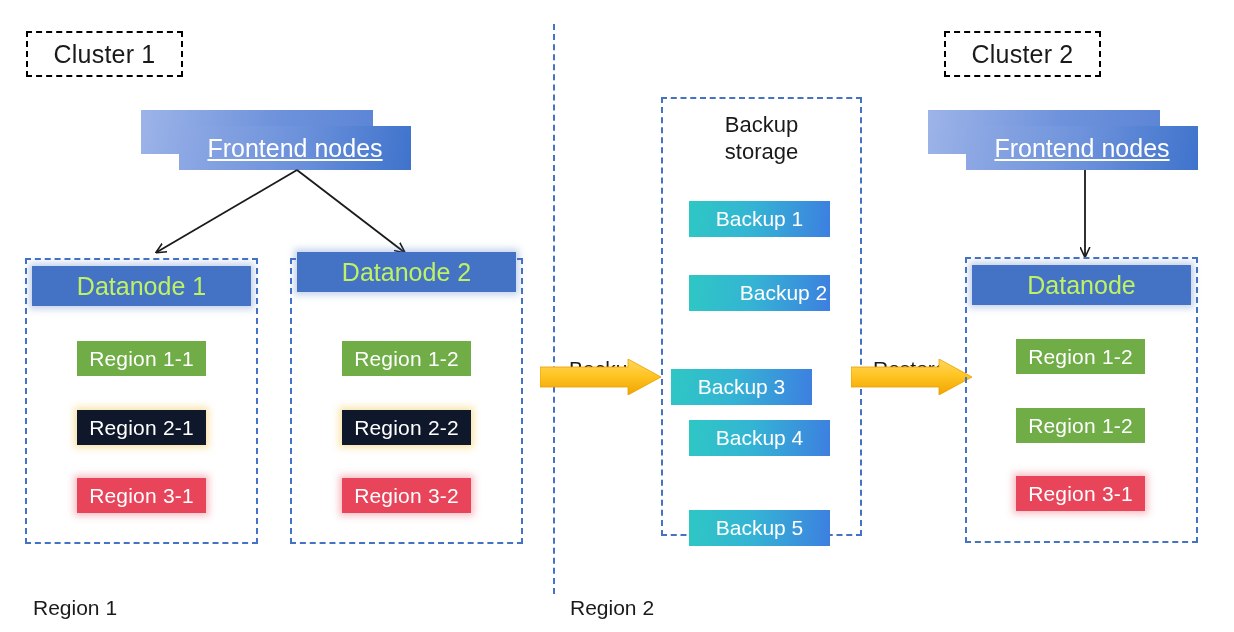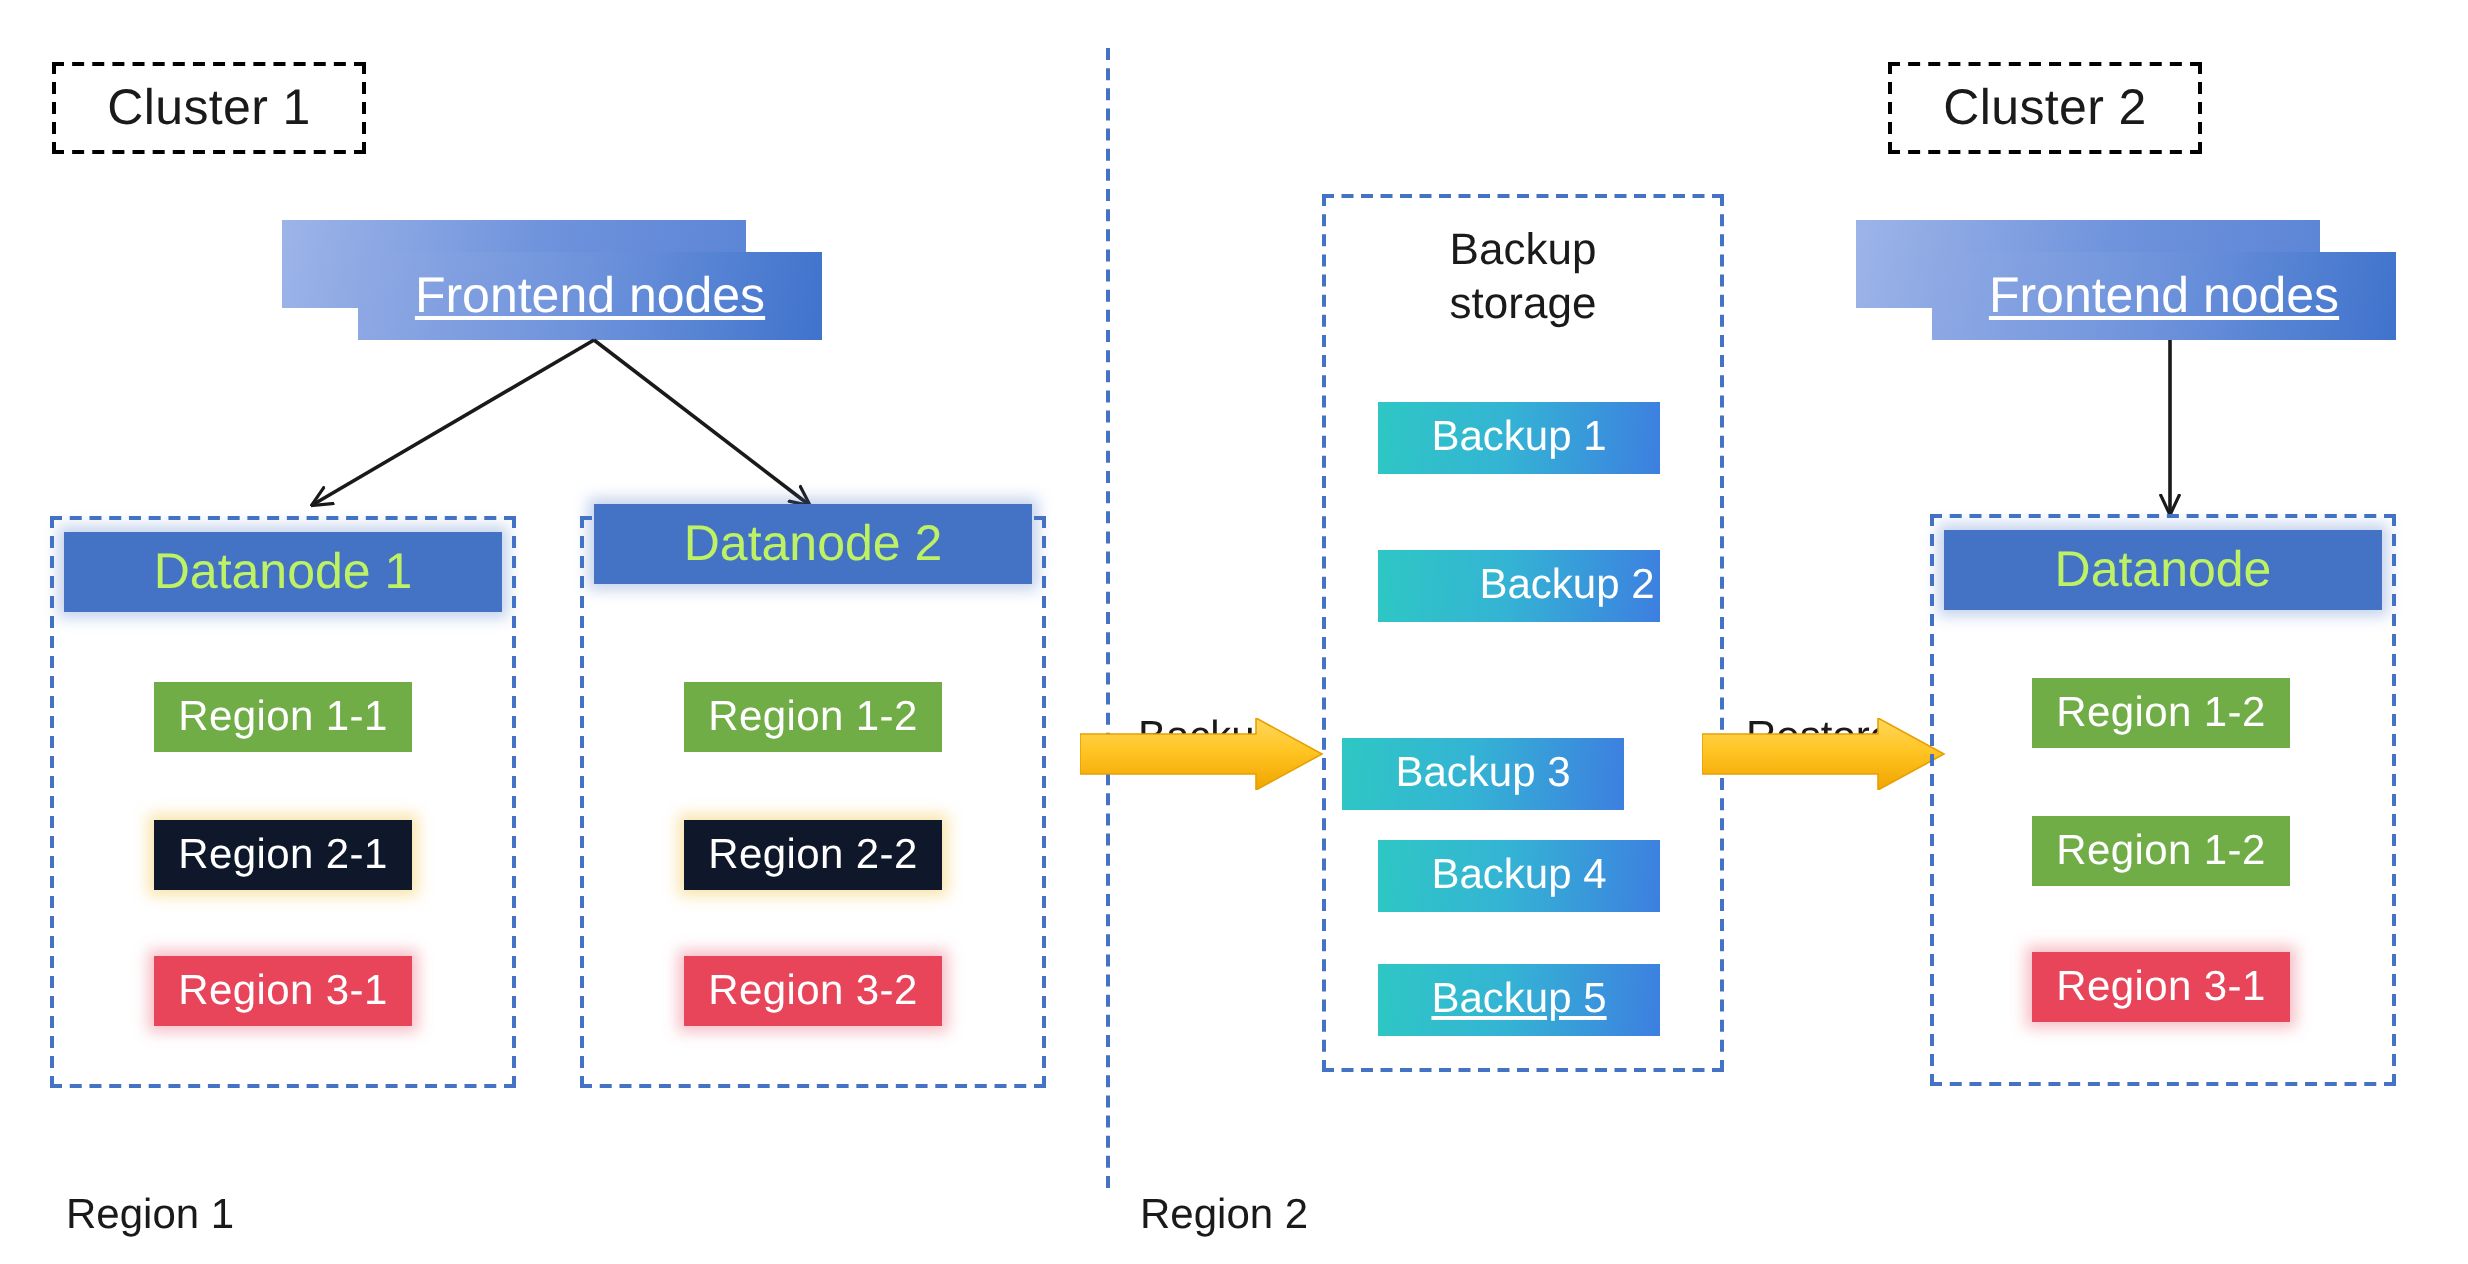--- a/index.html
+++ b/index.html
@@ -193,21 +193,21 @@
   </div>
   <div class="abs backup-pill" style="left:689px; top:275px; width:141px; height:36px;padding-left:48px;">
     <span>Backup 2</span>
   </div>
   <div class="abs backup-pill" style="left:671px; top:349px; width:141px; height:36px;margin-top:20px;">
     <span>Backup 3</span>
   </div>
   <div class="abs backup-pill" style="left:689px; top:420px; width:141px; height:36px;">
     <span>Backup 4</span>
   </div>
-  <div class="abs backup-pill" style="left:689px; top:482px; width:141px; height:36px;text-decoration:underline;">
+  <div class="abs backup-pill" style="left:689px; top:510px; width:141px; height:36px;">
     <span>Backup 5</span>
   </div>
 
   <div class="abs plain-label" style="left:873px; top:333px;">
     <span>Restore</span>
   </div>
   <svg class="abs" style="left:851px; top:359px; width:122px; height:36px;" width="122" height="36" viewBox="0 0 122 36">
     <defs>
       <linearGradient id="yg2" x1="0" y1="0" x2="0" y2="1">
         <stop offset="0%" stop-color="#ffd75e"></stop>

